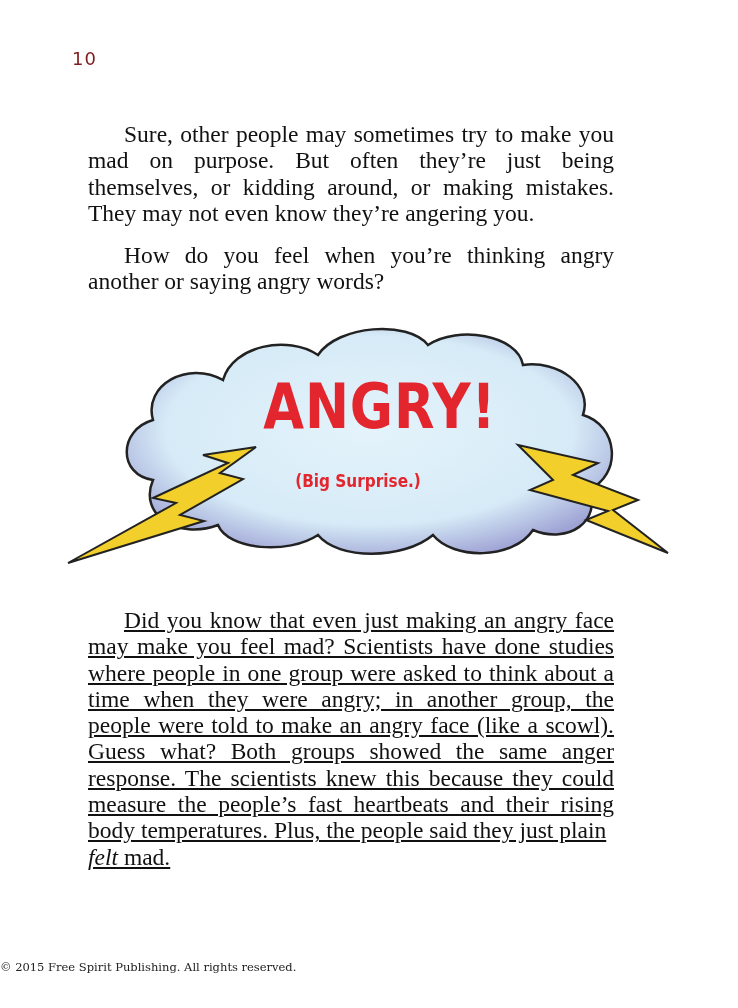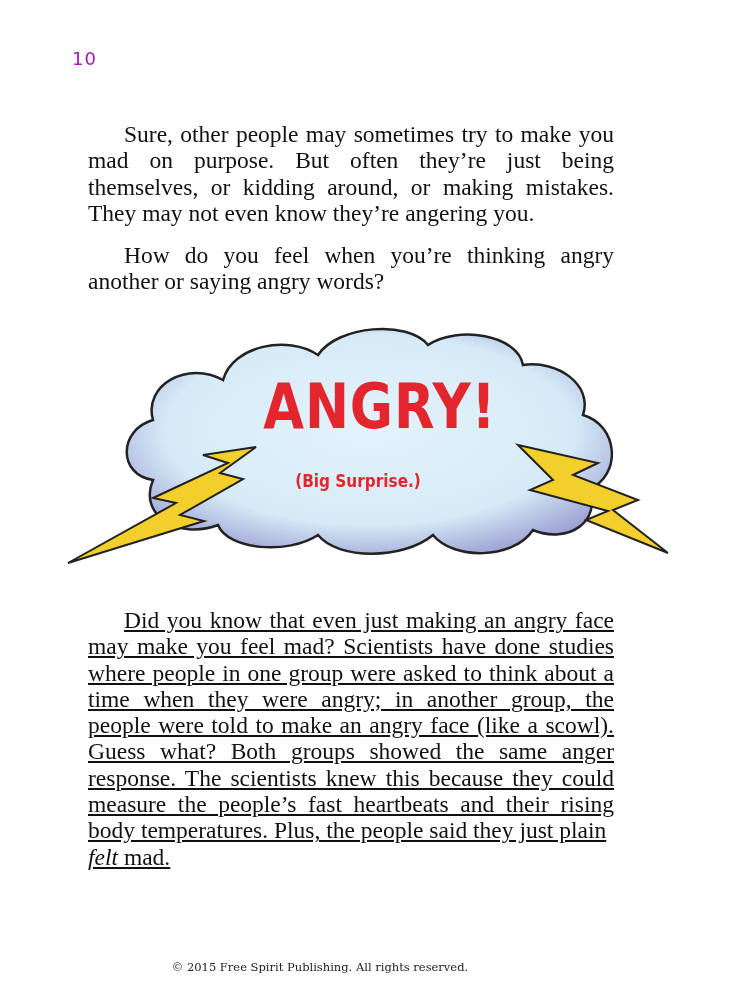--- a/index.html
+++ b/index.html
@@ -1,27 +1,27 @@
 <!DOCTYPE html>
 <html><head>
 <meta charset="utf-8">
 <style>
   html, body { margin: 0; padding: 0; background: #ffffff; }
   body { width: 738px; height: 1008px; position: relative; overflow: hidden; font-family: "Liberation Serif", serif; color: #111; }
-  .page-number { position: absolute; left: 72px; top: 48px; font-family: "DejaVu Sans", sans-serif; font-size: 18px; color: #a21caf; letter-spacing: 1px; }
+  .page-number { position: absolute; left: 72px; top: 48px; font-family: "DejaVu Sans", sans-serif; font-size: 18px; color: #7f1d1d; letter-spacing: 1px; }
   .text-block { position: absolute; left: 72px; width: 558px; font-size: 23.5px; line-height: 26.3px; text-align: justify; }
   .text-block p { margin: 16px; text-indent: 36px; }
   .text-block p.last { text-align-last: left; text-decoration: underline; }
   #block1 { top: 105px; }
   #block2 { top: 591px; }
   .illus { position: absolute; left: 58px; top: 315px; width: 620px; height: 265px; }
   .illus svg { position: absolute; left: 0; top: 0; }
   .angry-word { position: absolute; left: 188px; top: 55px; width: 230px; text-align: center; font-family: "DejaVu Sans", sans-serif; font-size: 62px; font-weight: bold; color: #e3262e; letter-spacing: 1px; transform: scaleX(0.85); transform-origin: center; }
   .angry-sub { position: absolute; left: 210px; top: 155px; width: 180px; text-align: center; font-family: "DejaVu Sans", sans-serif; font-size: 18px; font-weight: bold; color: #e3262e; transform: scaleX(0.85); }
-  .footer { position: absolute; left: 15px; width: 610px; top: 960px; text-align: center; font-family: "DejaVu Serif", serif; font-size: 11.5px; color: #222; }
+  .footer { position: absolute; left: 0; width: 610px; top: 960px; font-family: "DejaVu Serif", serif; font-size: 11.5px; color: #222; }
   em { font-style: italic; }
 </style>
 </head>
 <body>
 
 <div>
   <div class="page-number">10</div>
 
   <div class="text-block" id="block1">
     <p>Sure, other people may sometimes try to make you mad on purpose. But often they’re just being themselves, or kidding around, or making mistakes. They may not even know they’re angering you.</p>

